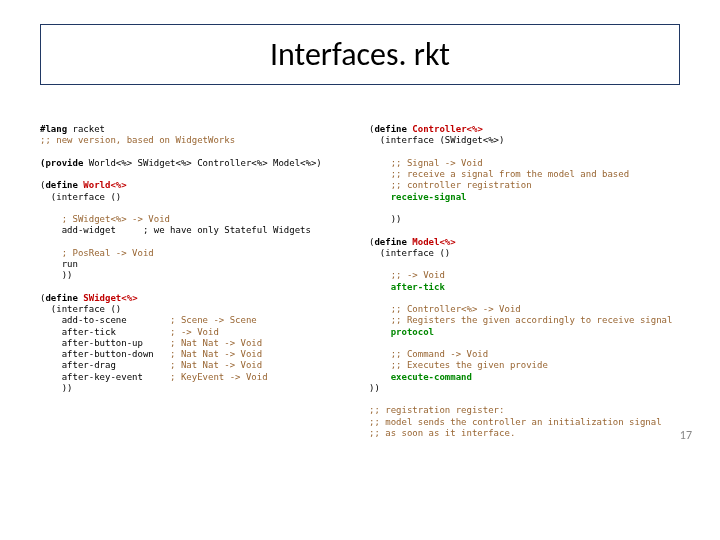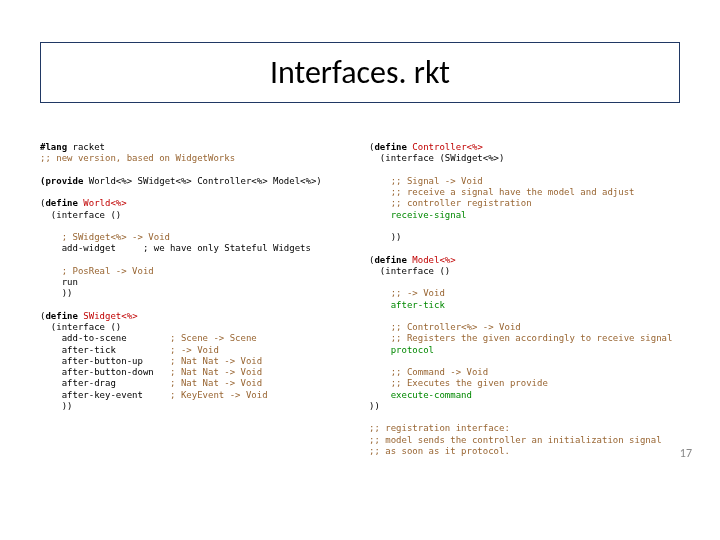--- a/index.html
+++ b/index.html
@@ -9,21 +9,20 @@
     height: 540px;
     background: #fff;
     font-family: Calibri, Arial, sans-serif;
     overflow: hidden;
   }
   .slide {
     position: relative;
     width: 720px;
     height: 456px;
     box-sizing: border-box;
-    margin-top: 18px;
   }
   .title-box {
     position: absolute;
     left: 40px;
     top: 24px;
     width: 640px;
     border: 1px solid #203864;
     text-align: center;
     padding: 10px 0 10px 0;
     font-size: 32px;
@@ -40,22 +39,22 @@
   }
   .col {
     flex: 1;
     font-family: "Lucida Console", Consolas, monospace;
     font-size: 9px;
     line-height: 1.25;
     white-space: pre;
     color: #000;
   }
   .kw    { color: #000; font-weight: bold; }   
-  .red   { color: #c00000; font-weight: normal; }
-  .green { color: #008800; font-weight: normal; }
+  .red   { color: #c00000; font-weight: bold; }
+  .green { color: #008800; font-weight: bold; }
   .cmt   { color: #996633; }  
   .page-num {
     position: absolute;
     right: 28px;
     bottom: 14px;
     font-size: 12px;
     color: #888;
     font-family: Calibri, Arial, sans-serif;
     text-align: center;
   }
@@ -93,41 +92,41 @@
 <span>    after-button-up     </span><span class="cmt">; Nat Nat -&gt; Void</span>
 <span>    after-button-down   </span><span class="cmt">; Nat Nat -&gt; Void</span>
 <span>    after-drag          </span><span class="cmt">; Nat Nat -&gt; Void</span>
 <span>    after-key-event     </span><span class="cmt">; KeyEvent -&gt; Void</span>
 <span>    ))</span></div>
 
     <div class="col"><span>(</span><span class="kw">define</span><span> </span><span class="red">Controller&lt;%&gt;</span>
 <span>  (interface (SWidget&lt;%&gt;)</span>
 
 <span class="cmt">    ;; Signal -&gt; Void</span>
-<span class="cmt">    ;; receive a signal have the model and adjust</span>
+<span class="cmt">    ;; receive a signal from the model and based</span>
 <span class="cmt">    ;; controller registration</span>
 <span class="green">    receive-signal</span>
 
 <span>    ))</span>
 
 <span>(</span><span class="kw">define</span><span> </span><span class="red">Model&lt;%&gt;</span>
 <span>  (interface ()</span>
 
 <span class="cmt">    ;; -&gt; Void</span>
 <span class="green">    after-tick</span>
 
 <span class="cmt">    ;; Controller&lt;%&gt; -&gt; Void</span>
 <span class="cmt">    ;; Registers the given accordingly to receive signal</span>
 <span class="green">    protocol</span>
 
 <span class="cmt">    ;; Command -&gt; Void</span>
 <span class="cmt">    ;; Executes the given provide</span>
 <span class="green">    execute-command</span>
 <span>))</span>
 
-<span class="cmt">;; registration interface:</span>
+<span class="cmt">;; registration register:</span>
 <span class="cmt">;; model sends the controller an initialization signal</span>
-<span class="cmt">;; as soon as it protocol.</span></div>
+<span class="cmt">;; as soon as it interface.</span></div>
 
   </div>
 
   <div class="page-num">17</div>
 </div>
 
 </body></html>

